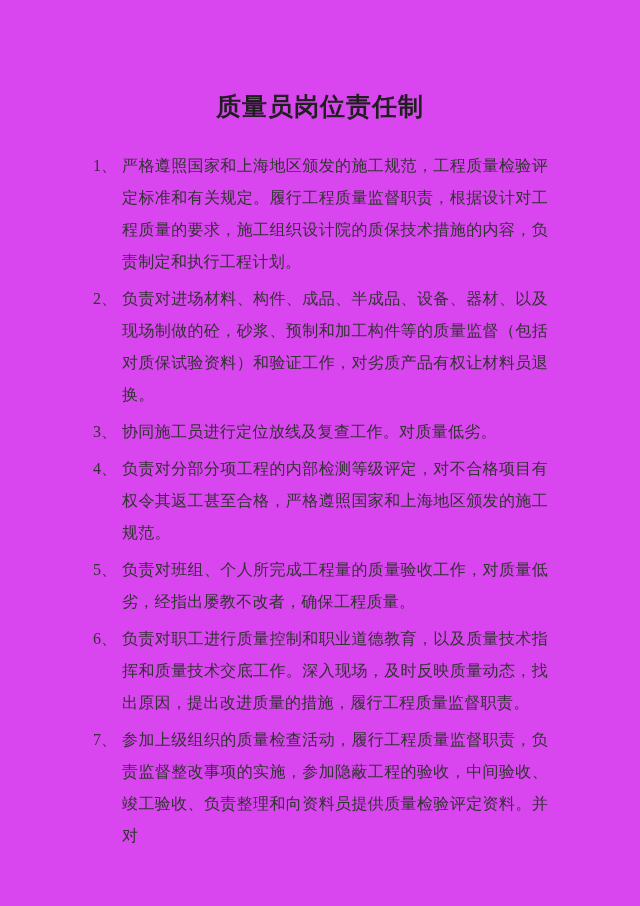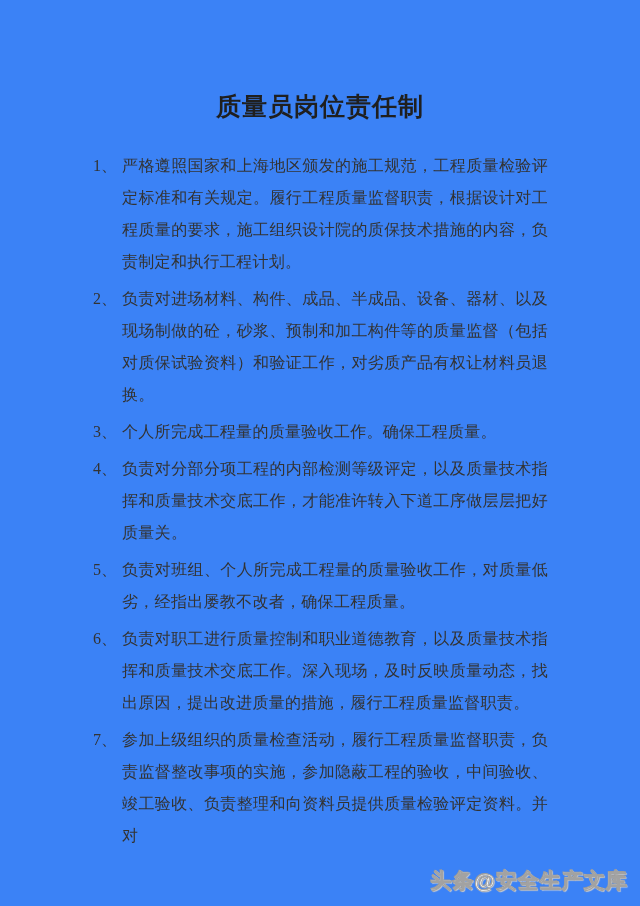--- a/index.html
+++ b/index.html
@@ -4,21 +4,21 @@
 <style>
   html, body {
     margin: 0;
     padding: 0;
     background: #ffffff;
   }
   .page {
     position: relative;
     width: 640px;
     height: 906px;
-    background: #3b82f6;
+    background: #d946ef;
     overflow: hidden;
     font-family: "Liberation Serif", "DejaVu Serif", serif;
   }
   .doc-title {
     padding-top: 92px;
     text-align: center;
     font-size: 25px;
     line-height: 30px;
     font-weight: bold;
     color: #1f1f1f;
@@ -75,40 +75,39 @@
       <span class="item-text">严格遵照国家和上海地区颁发的施工规范，工程质量检验评定标准和有关规定。履行工程质量监督职责，根据设计对工程质量的要求，施工组织设计院的质保技术措施的内容，负责制定和执行工程计划。</span>
     </div>
 
     <div class="item">
       <span class="item-num">2、</span>
       <span class="item-text">负责对进场材料、构件、成品、半成品、设备、器材、以及现场制做的砼，砂浆、预制和加工构件等的质量监督（包括对质保试验资料）和验证工作，对劣质产品有权让材料员退换。</span>
     </div>
 
     <div class="item">
       <span class="item-num">3、</span>
-      <span class="item-text">个人所完成工程量的质量验收工作。确保工程质量。</span>
+      <span class="item-text">协同施工员进行定位放线及复查工作。对质量低劣。</span>
     </div>
 
     <div class="item">
       <span class="item-num">4、</span>
-      <span class="item-text">负责对分部分项工程的内部检测等级评定，以及质量技术指挥和质量技术交底工作，才能准许转入下道工序做层层把好质量关。</span>
+      <span class="item-text">负责对分部分项工程的内部检测等级评定，对不合格项目有权令其返工甚至合格，严格遵照国家和上海地区颁发的施工规范。</span>
     </div>
 
     <div class="item">
       <span class="item-num">5、</span>
       <span class="item-text">负责对班组、个人所完成工程量的质量验收工作，对质量低劣，经指出屡教不改者，确保工程质量。</span>
     </div>
 
     <div class="item">
       <span class="item-num">6、</span>
       <span class="item-text">负责对职工进行质量控制和职业道德教育，以及质量技术指挥和质量技术交底工作。深入现场，及时反映质量动态，找出原因，提出改进质量的措施，履行工程质量监督职责。</span>
     </div>
 
     <div class="item">
       <span class="item-num">7、</span>
       <span class="item-text">参加上级组织的质量检查活动，履行工程质量监督职责，负责监督整改事项的实施，参加隐蔽工程的验收，中间验收、竣工验收、负责整理和向资料员提供质量检验评定资料。并对</span>
     </div>
 
   </div>
 
-  <div class="watermark">头条@安全生产文库</div>
 
 </div>
 
 </body></html>

